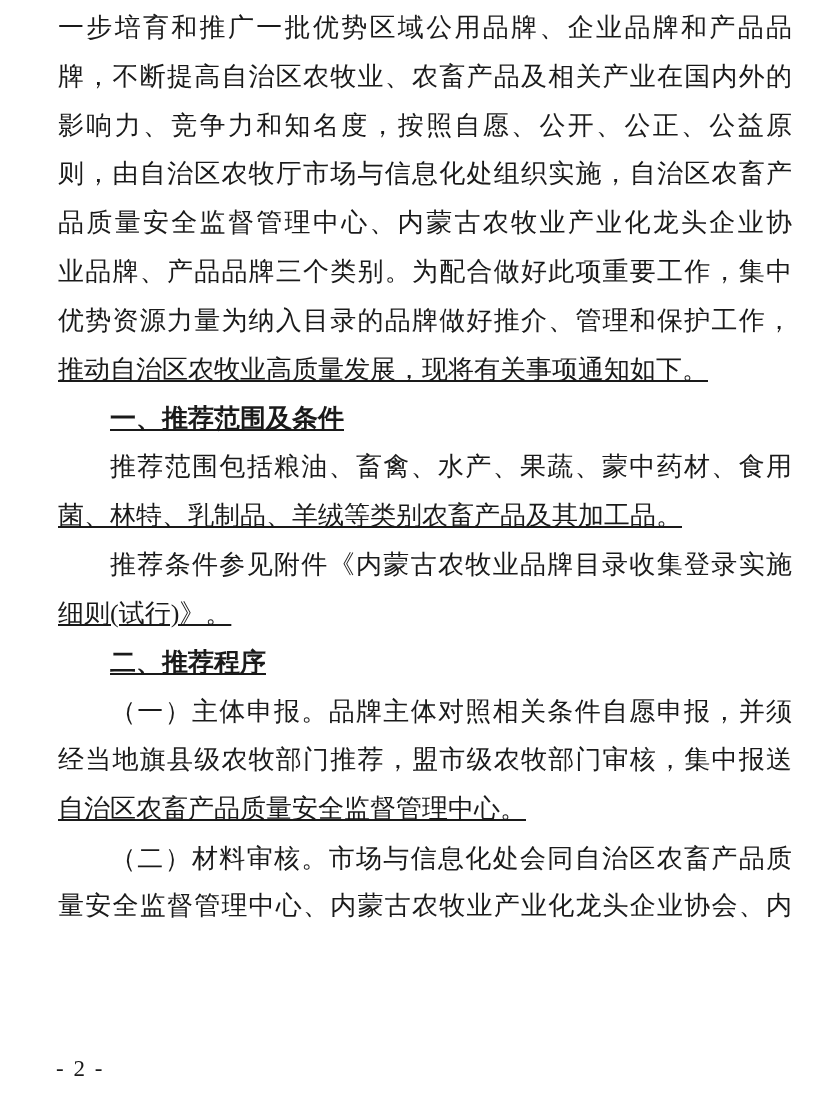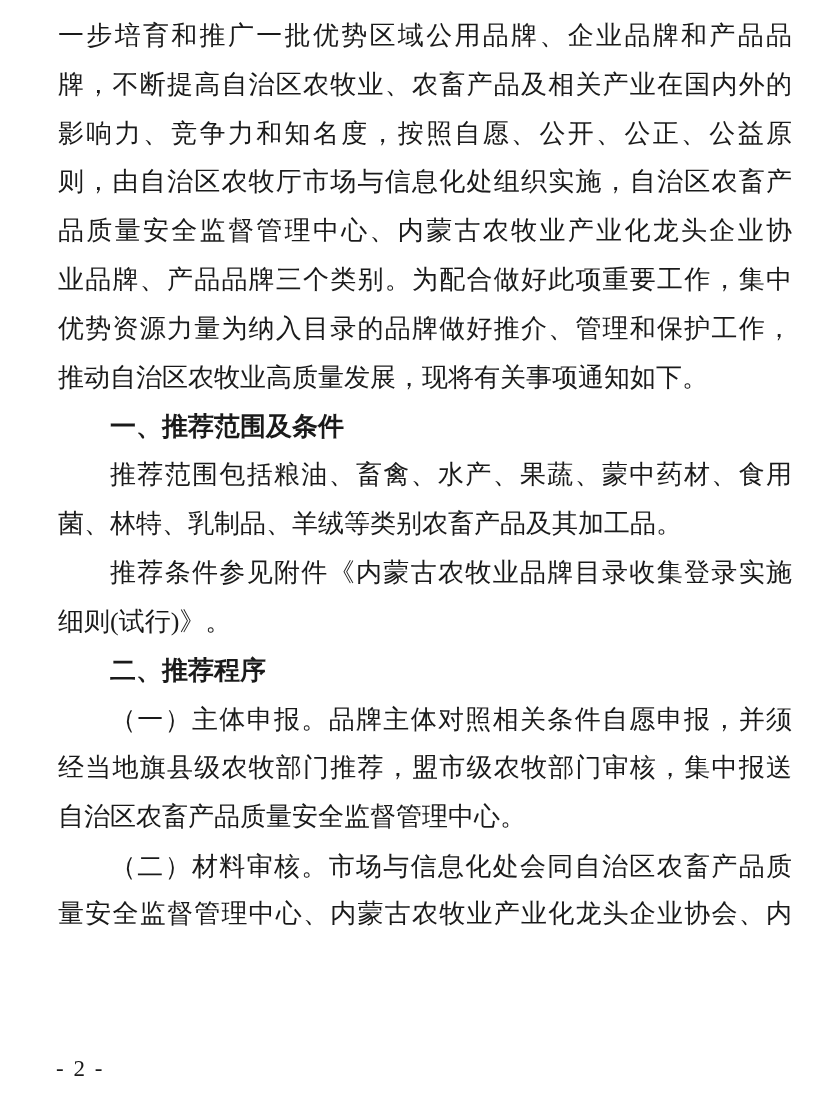--- a/index.html
+++ b/index.html
@@ -9,41 +9,42 @@
     width: 828px;
     height: 1101px;
     margin: 0 auto;
     background: #ffffff;
     color: #1a1a1a;
     overflow: hidden;
     font-family: "Liberation Serif", "DejaVu Serif", serif;
   }
   .text-block {
     position: absolute;
-    top: 12px;
+    top: 4px;
     left: 58px;
     width: 734px;
   }
   .ln {
     height: 48.8px;
     line-height: 48.8px;
     font-size: 26px;
     font-weight: 400;
     white-space: normal;
     overflow: visible;
   }
   
   .just {
     text-align: justify;
     text-align-last: justify;
     text-justify: inter-character;
   }
   .left {
     text-align: center;
     text-align-last: left;
+    text-decoration: underline;
   }
   .ind { text-indent: 2em; }
   .hd {
     font-family: "Liberation Sans", "DejaVu Sans", sans-serif;
     font-weight: 700;
   }
   .bl {
     font-family: "Liberation Sans", "DejaVu Sans", sans-serif;
     font-weight: 400;
   }

